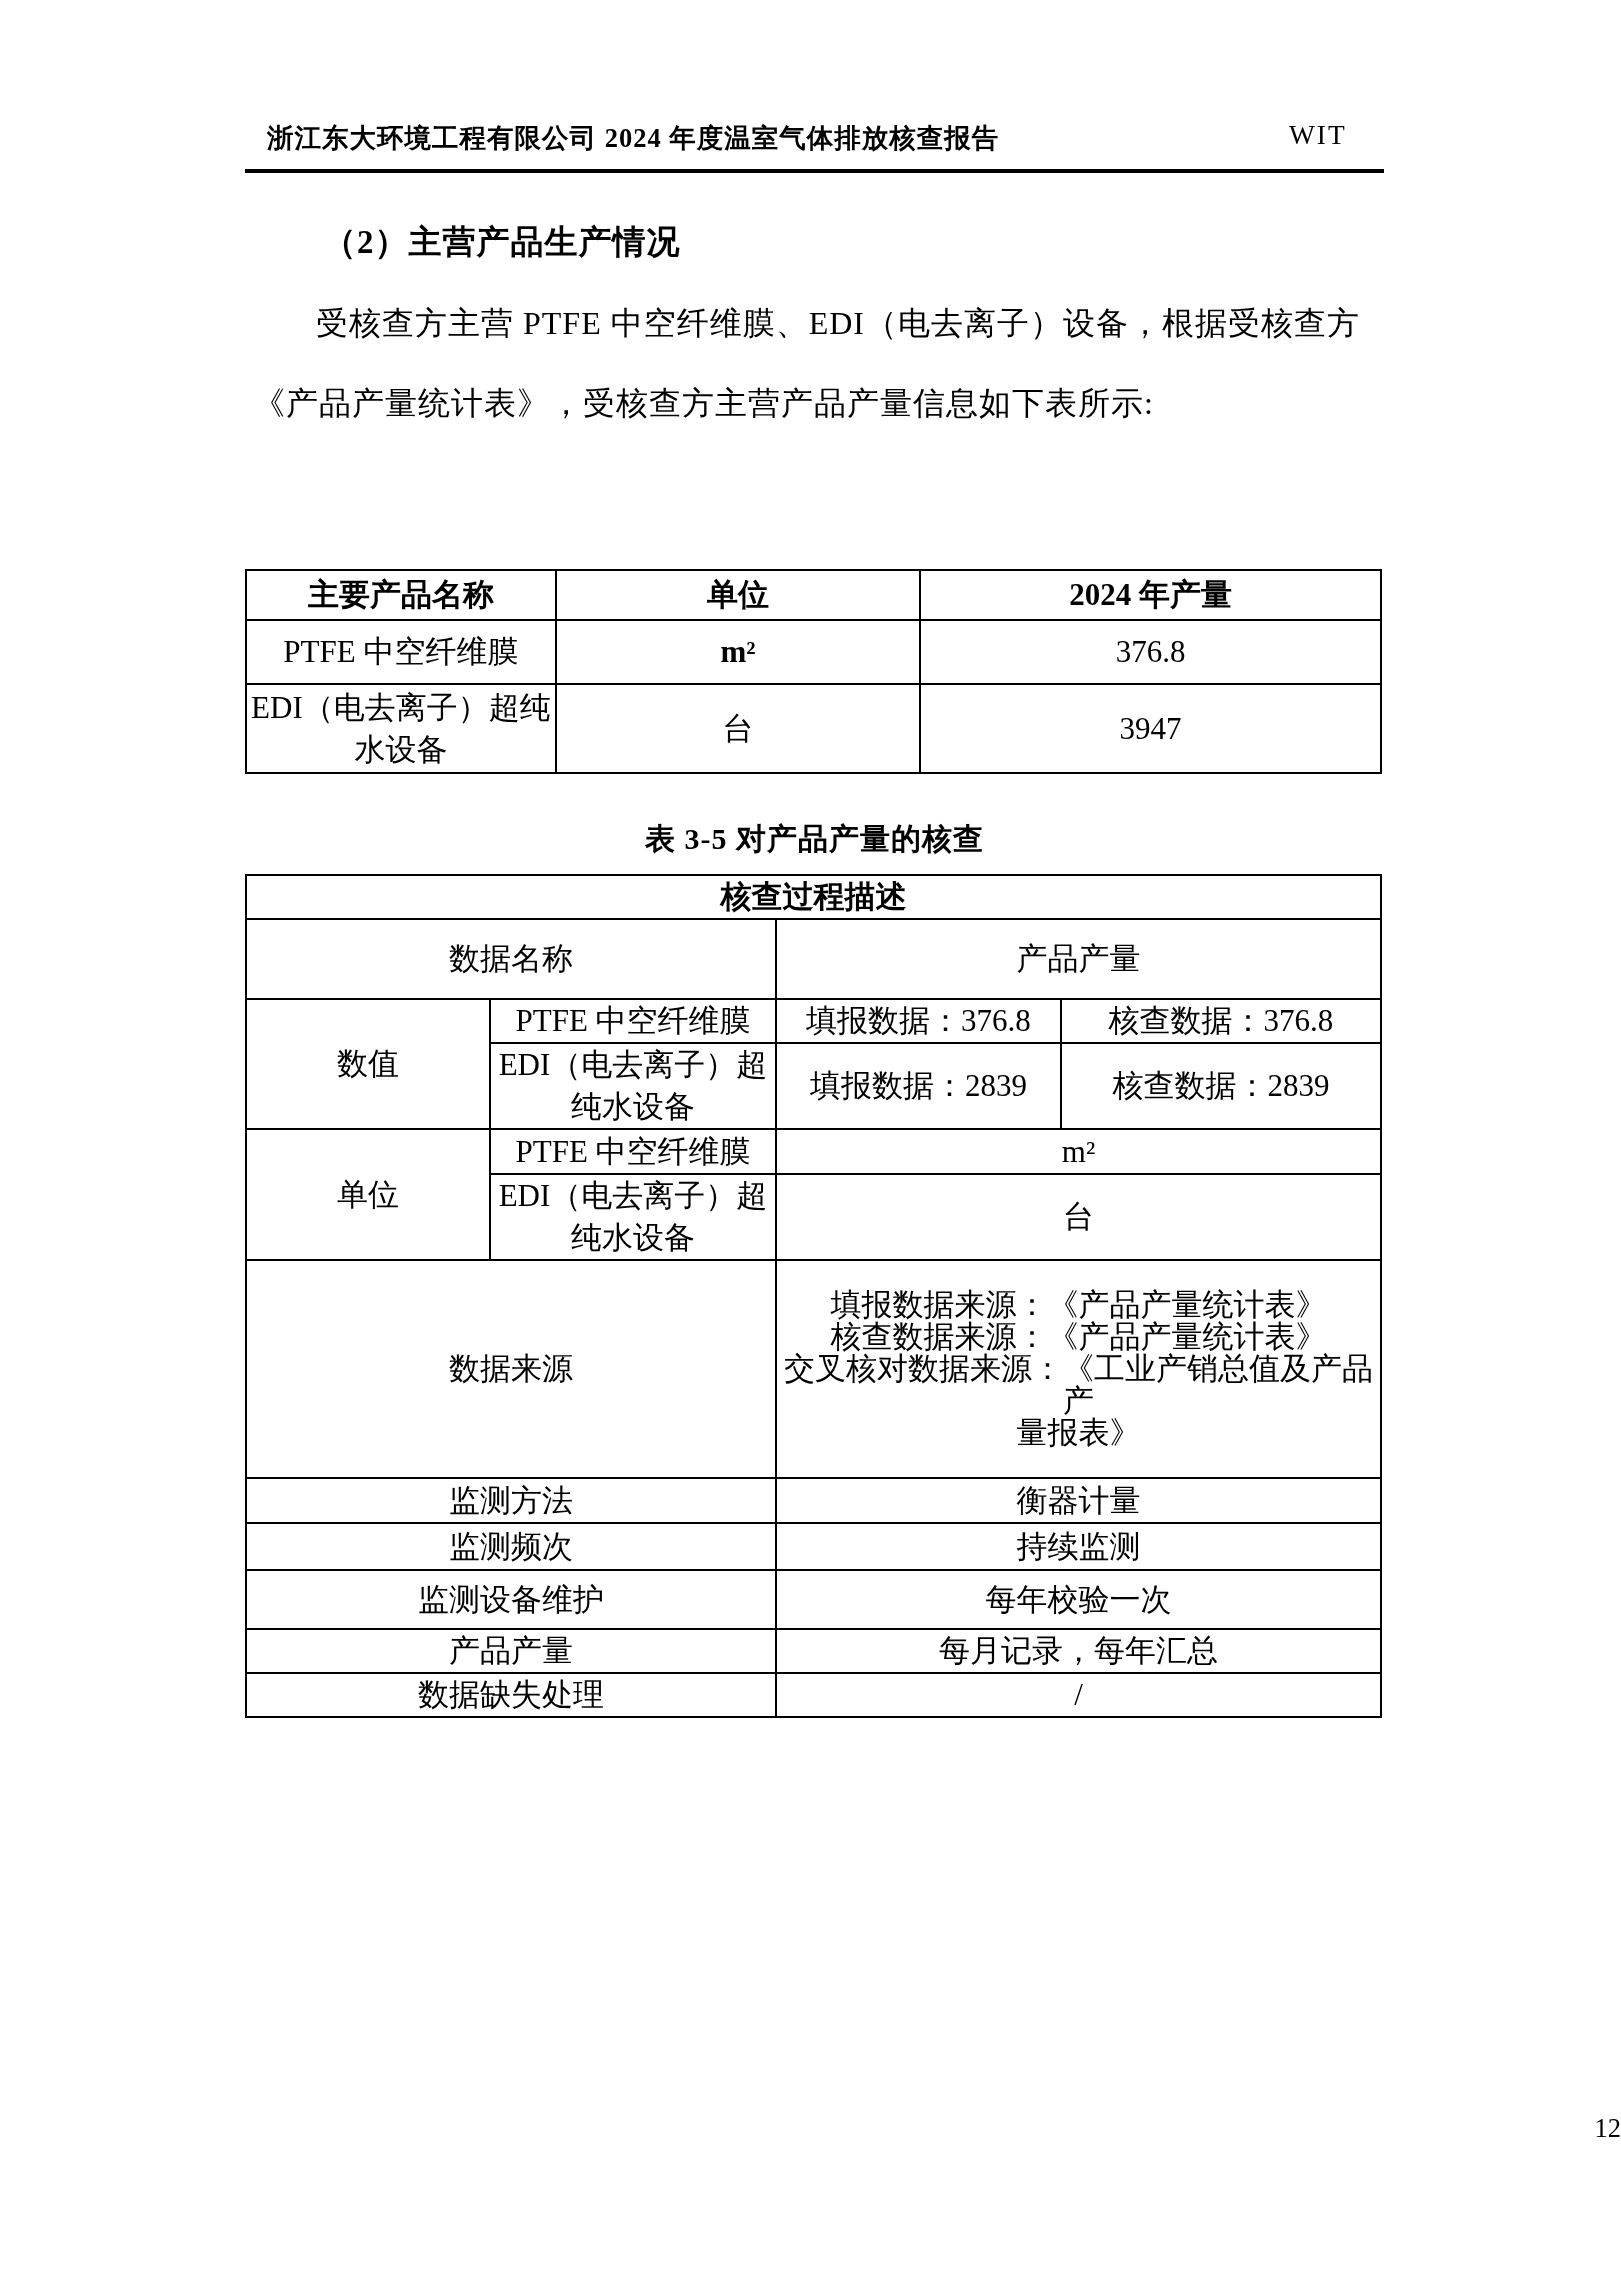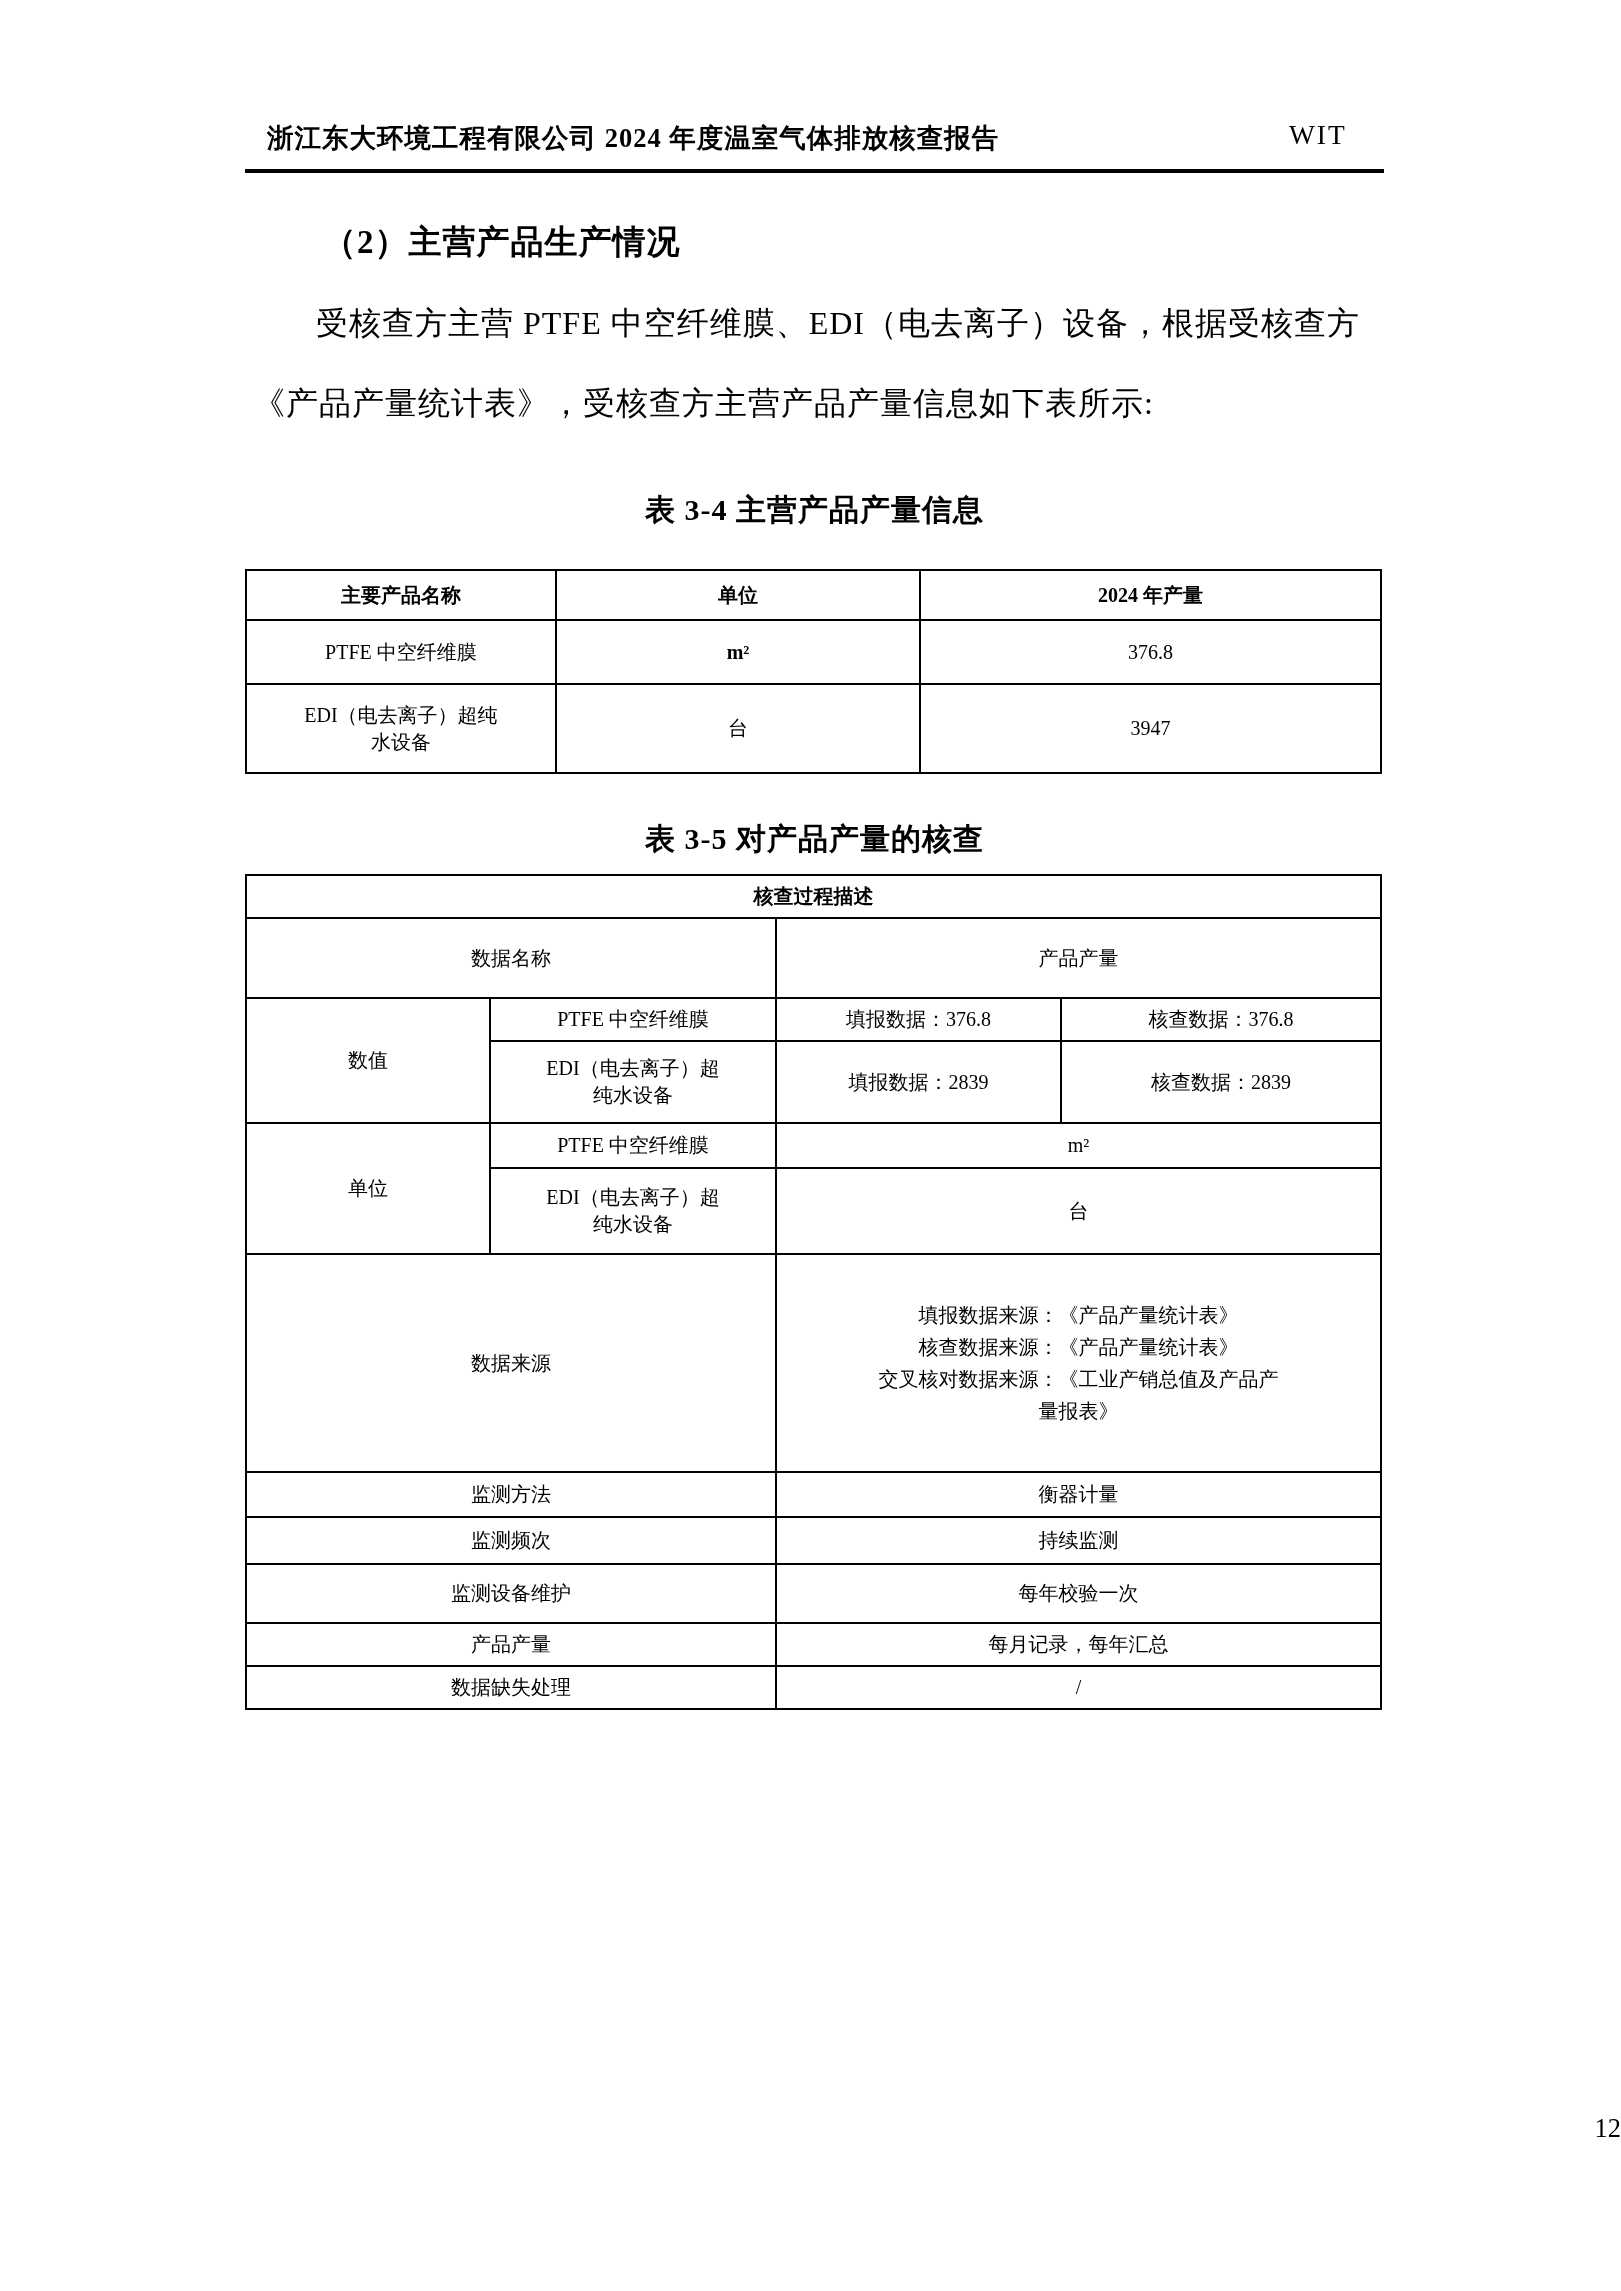--- a/index.html
+++ b/index.html
@@ -46,21 +46,21 @@
   .t35-title { top: 819px; }
 
   
   table.doc {
     position: absolute; left: 245px;
     border-collapse: collapse; table-layout: fixed;
     border: 2.9px solid #000;
   }
   table.doc td {
     border: solid #000; border-width: 2.9px 2px;
-    font-size: 20px; text-align: center; vertical-align: middle;
+    font-size: 31px; text-align: center; vertical-align: middle;
     padding: 0; overflow: hidden;
   }
   td.pl { text-align: left; padding-left: 13.7px; }
   td.prewrap { white-space: pre-line; margin-top: 8px; }
   td.bold { font-weight: bold; }
 
   
   table.t34 { top: 569px; width: 1137px; }
 
   
@@ -80,21 +80,20 @@
 
   <div class="hdr-title">浙江东大环境工程有限公司 2024 年度温室气体排放核查报告</div>
   <div class="hdr-brand">WIT</div>
   <div class="hdr-rule"></div>
 
   <div class="sec-heading">（2）主营产品生产情况</div>
 
   <div class="para para-l2">《产品产量统计表》，受核查方主营产品产量信息如下表所示:</div>
   <div class="para para-l1">受核查方主营 PTFE 中空纤维膜、EDI（电去离子）设备，根据受核查方</div>
 
-  <div class="tbl-title t34-title">表 3-4 主营产品产量信息</div>
 
   <table class="doc t34">
     <colgroup>
       <col style="width:27.3%">
         <col style="width:32.1%">
         <col style="width:40.6%">
     </colgroup>
     <tbody>
         <tr style="height:50px">
       <td class="bold">主要产品名称</td>

